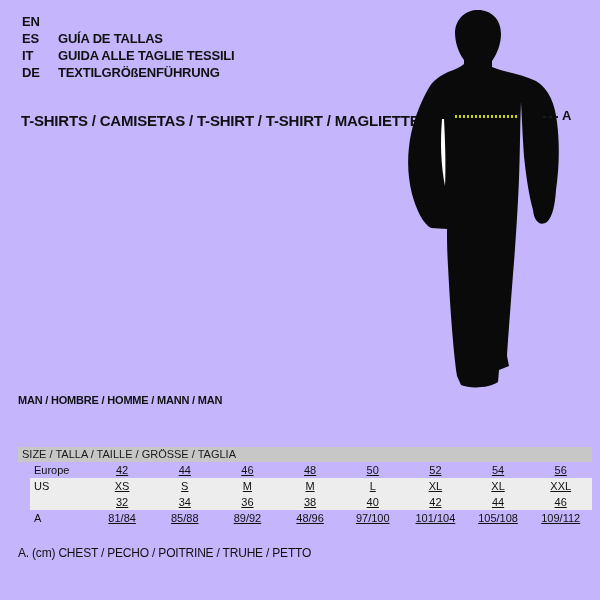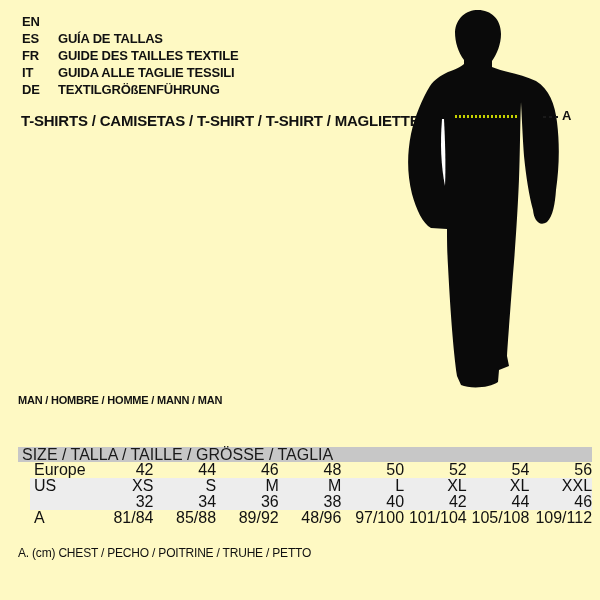--- a/index.html
+++ b/index.html
@@ -1,61 +1,57 @@
 <!DOCTYPE html>
 <html><head>
 <meta charset="utf-8">
 <style>
   html,body{margin:0;padding:0;background:#fff;}
   .canvas{
-    position:relative;width:600px;height:600px;background:#fef9c3;overflow:hidden;
+    position:relative;width:600px;height:600px;background:#c4b5fd;overflow:hidden;
     font-family:"Liberation Sans",sans-serif;color:#111;
   }
   
   .lang-block{position:absolute;left:22px;top:13px;}
   .lang-row{display:flex;height:17px;line-height:17px;font-weight:700;font-size:13px;letter-spacing:-0.2px;}
   .lang-code{width:36px;}
   
   .cats{position:absolute;left:21px;top:112px;font-weight:700;font-size:15px;line-height:18px;letter-spacing:-0.2px;}
   
   .figure{position:absolute;left:398px;top:4px;width:178px;height:390px;}
   .figure svg{position:absolute;left:0;top:0;}
   .chest-dash{position:absolute;left:57px;top:111px;width:64px;height:3px;
     background:repeating-linear-gradient(90deg,#c6d300 0 2px,transparent 2px 4px);}
   .lead-dash{position:absolute;left:145px;top:112px;width:16px;height:2px;
     background:repeating-linear-gradient(90deg,#1a1a1a 0 3px,transparent 3px 6px);}
   .measure-a{position:absolute;left:164px;top:104px;font-weight:700;font-size:13px;}
   
   .man-title{position:absolute;left:18px;top:394px;font-weight:700;font-size:11px;letter-spacing:-0.2px;}
   
-  .size-table{position:absolute;left:18px;top:447px;width:574px;font-size:16px;}
+  .size-table{position:absolute;left:18px;top:447px;width:574px;font-size:11px;}
   .t-header{height:15px;line-height:15px;background:#c7c7c7;padding-left:4px;color:#1a1a1a;}
   .t-row{display:flex;height:16px;line-height:16px;margin-left:12px;}
   .t-row.band{background:#ededed;}
   .t-label{width:62px;padding-left:4px;box-sizing:border-box;}
-  .t-cell{width:64px;text-align:right;}
+  .t-cell{width:64px;text-align:center;text-decoration:underline;}
   
   .footnote{position:absolute;left:18px;top:546px;font-weight:400;font-size:12px;letter-spacing:-0.2px;}
 </style>
 </head>
 <body>
 
 <div class="canvas">
 
   <div class="lang-block">
     <div class="lang-row">
       <span class="lang-code">EN</span>
     </div>
     <div class="lang-row">
       <span class="lang-code">ES</span>
       <span class="lang-label">GUÍA DE TALLAS</span>
-    </div>
-    <div class="lang-row">
-      <span class="lang-code">FR</span>
-      <span class="lang-label">GUIDE DES TAILLES TEXTILE</span>
     </div>
     <div class="lang-row">
       <span class="lang-code">IT</span>
       <span class="lang-label">GUIDA ALLE TAGLIE TESSILI</span>
     </div>
     <div class="lang-row">
       <span class="lang-code">DE</span>
       <span class="lang-label">TEXTILGRÖßENFÜHRUNG</span>
     </div>
   </div>

